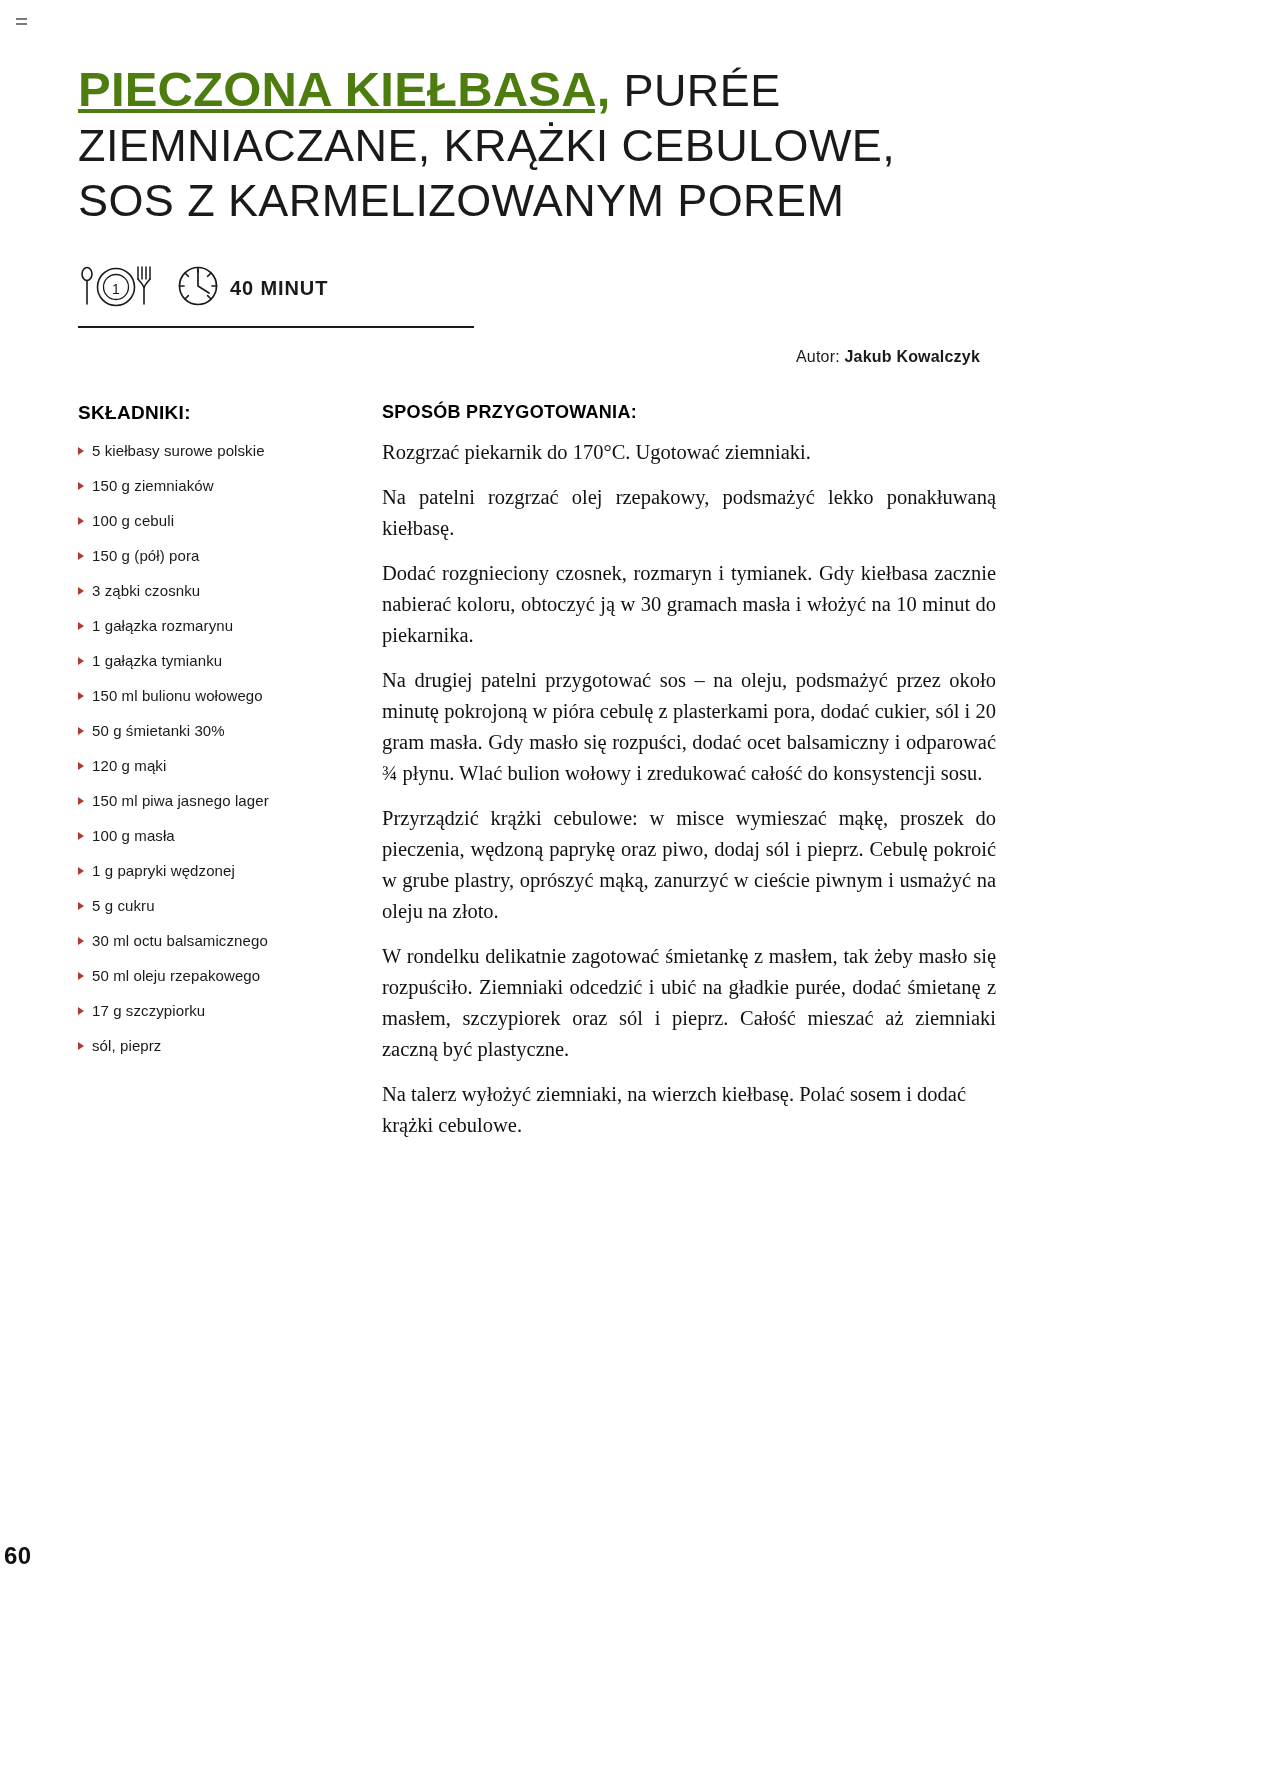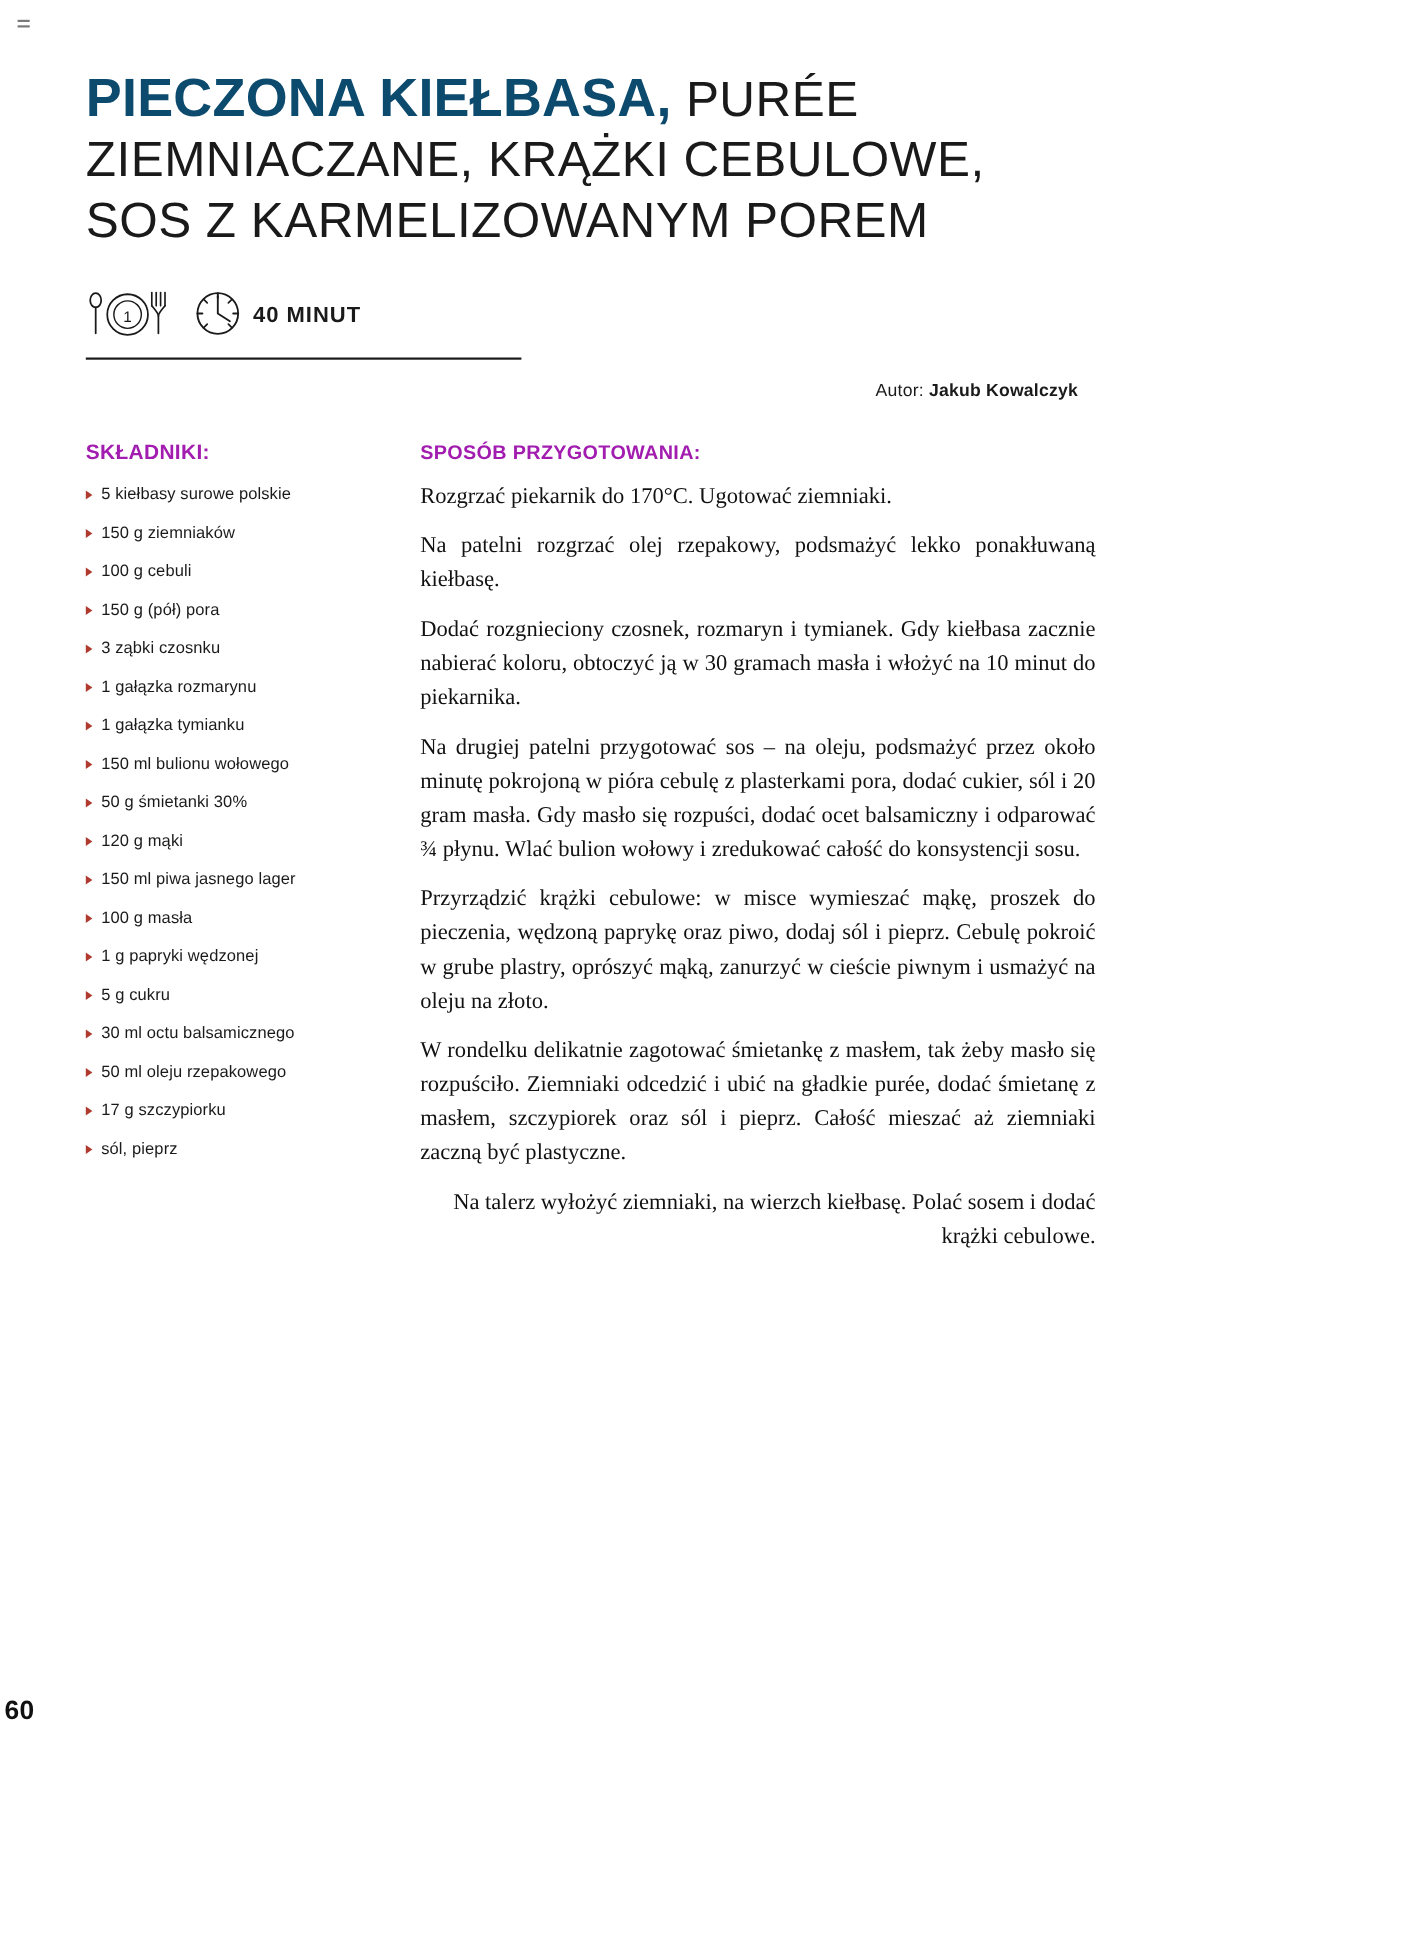--- a/index.html
+++ b/index.html
@@ -52,24 +52,25 @@
     margin: 0;
     font-family: "Liberation Sans", sans-serif;
     font-size: 45px;
     line-height: 55px;
     font-weight: 400;
     letter-spacing: 0.4px;
     color: #1a1a1a;
     text-transform: uppercase;
   }
   .title .hl {
-    color: #0c4a6e;
+    color: #4d7c0f;
     font-weight: 700;
     font-size: 49px;
     letter-spacing: 0.2px;
+    text-decoration: underline;
   }
 
   
   .meta-row {
     display: flex;
     align-items: center;
     margin-top: 38px;
     height: 44px;
   }
   .icon-serving {
@@ -128,21 +129,21 @@
     width: 614px;
     flex: 0 0 614px;
     margin-left: 8px;
   }
 
   .sec-head {
     margin: 0 0 18px 0;
     font-size: 19px;
     font-weight: 700;
     letter-spacing: 0.3px;
-    color: #a21caf;
+    color: #000000;
     text-transform: uppercase;
   }
   .sec-head.steps-head {
     font-size: 18px;
     margin-bottom: 14px;
   }
 
   .ing-list {
     list-style: none;
     margin: 0;
@@ -171,21 +172,21 @@
   .step-p {
     margin: 0 0 14px 0;
     font-family: "Liberation Serif", serif;
     font-size: 20.5px;
     line-height: 31px;
     color: #111111;
     text-align: justify;
     text-justify: inter-word;
   }
   .step-p:last-child {
-    text-align: right;
+    text-align: left;
   }
 
   
   .page-number {
     position: absolute;
     left: 4px;
     bottom: 210px;
     font-size: 24px;
     font-weight: 700;
     color: #111111;

